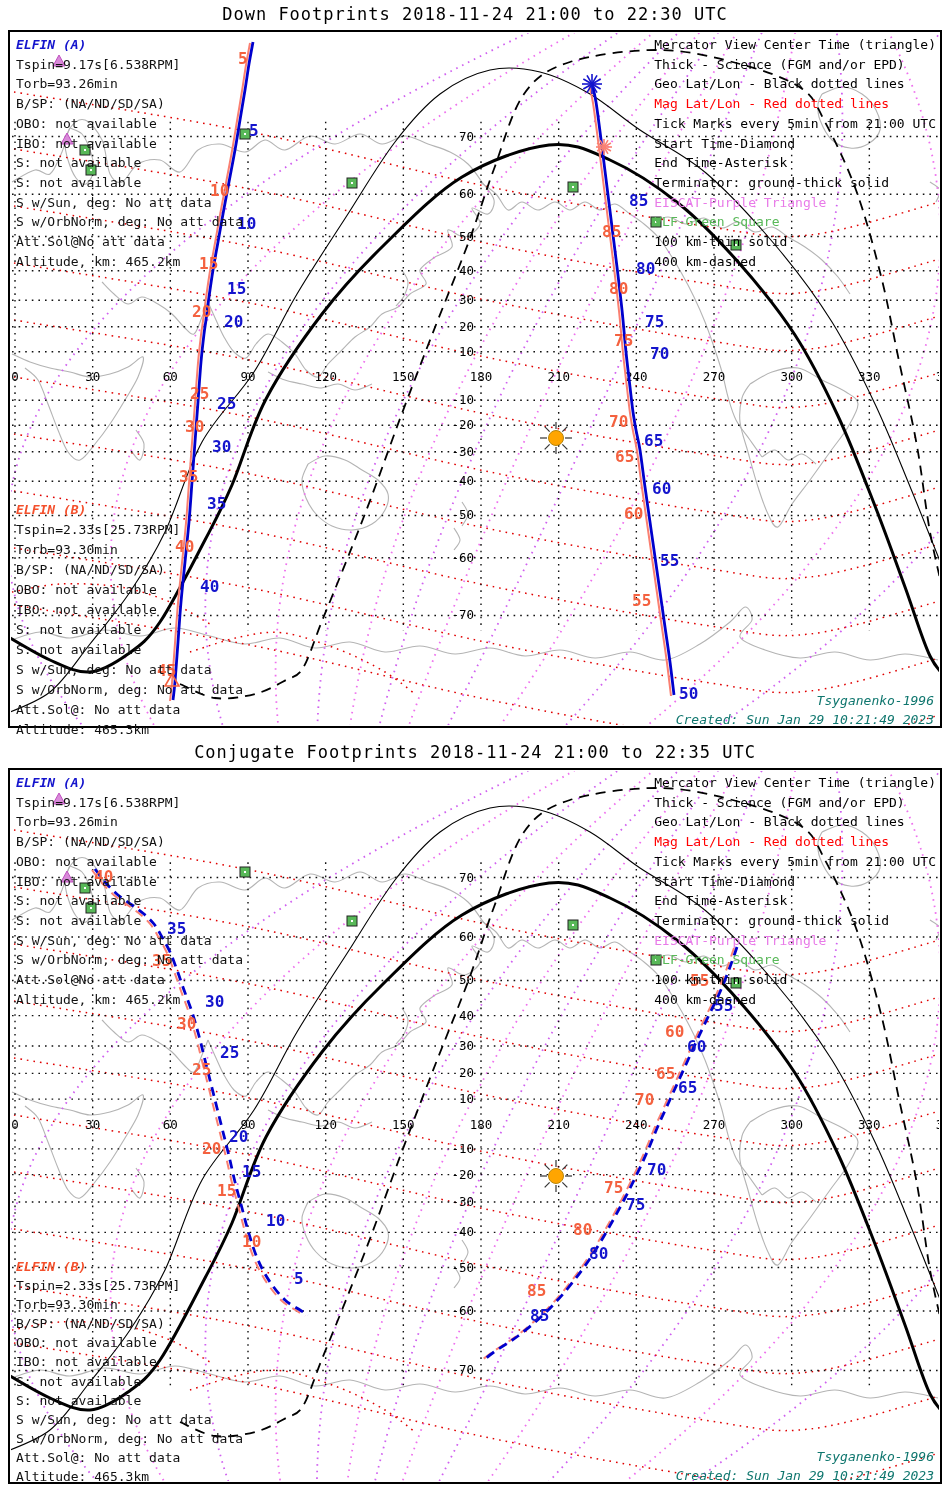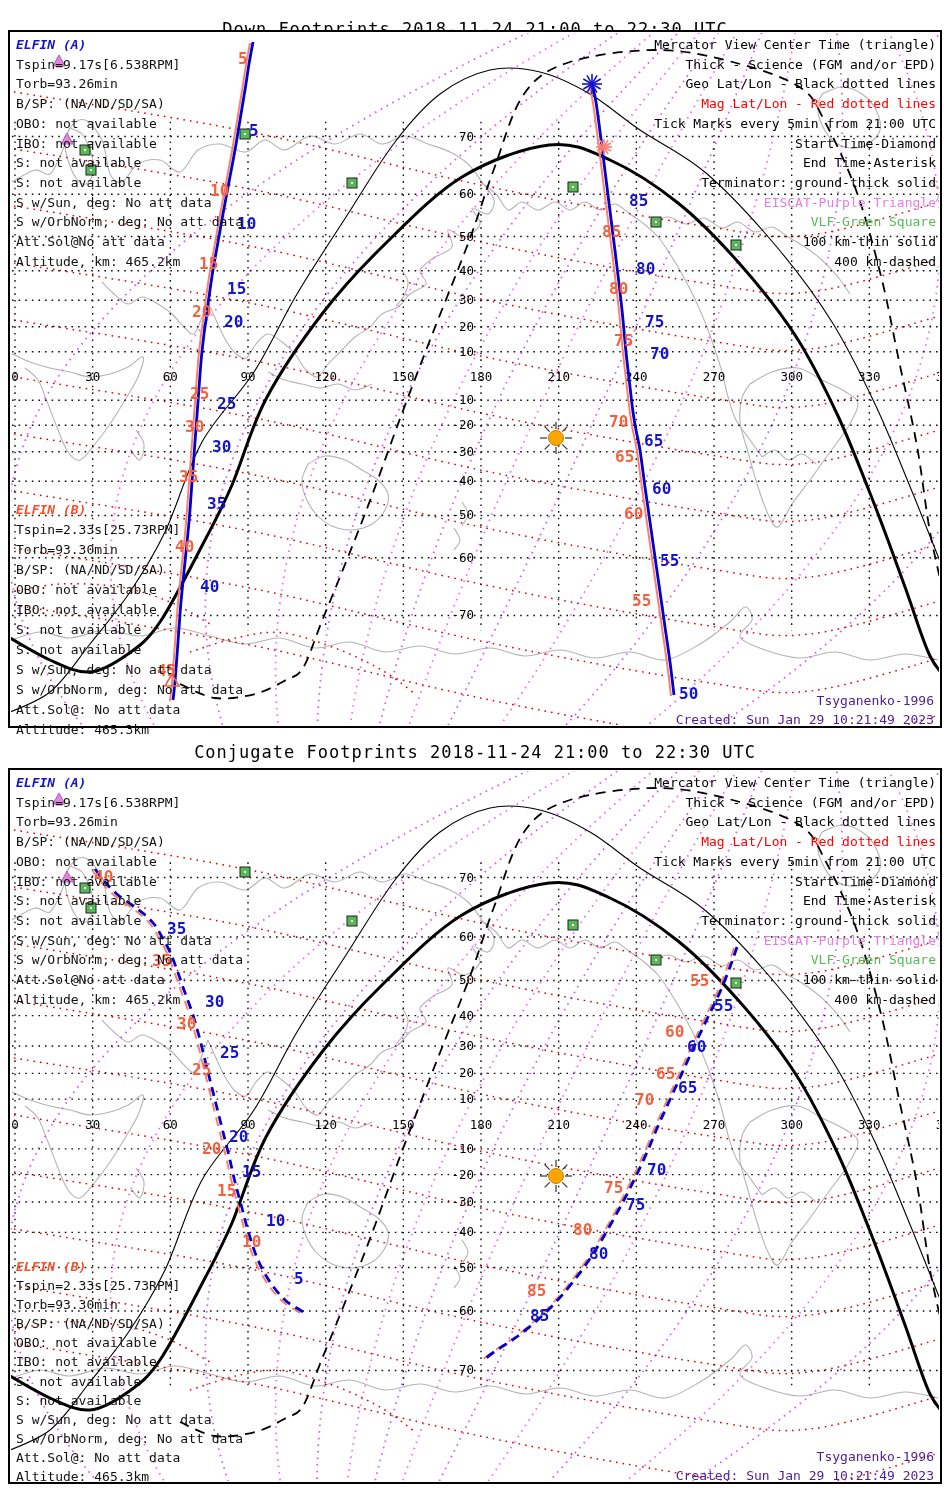--- a/index.html
+++ b/index.html
@@ -4,27 +4,27 @@
 <style>
   html,body{margin:0;padding:0;background:#fff;}
   #stage{position:relative;width:950px;height:1500px;background:#fff;overflow:hidden;
          font-family:"DejaVu Sans Mono",monospace;}
   .ptitle{position:absolute;left:0;width:950px;text-align:center;font-size:17px;
           letter-spacing:1px;color:#000;white-space:pre;}
   .panel{position:absolute;left:8px;width:934px;border:2px solid #000;box-sizing:border-box;background:#fff;}
   .panel svg{position:absolute;left:0;top:0;}
   .tblock{position:absolute;font-size:13px;line-height:19.7px;white-space:pre;color:#111;}
   .tblock .hdr{font-weight:bold;font-style:italic;}
-  .legend{position:absolute;right:4px;text-align:right;font-size:13px;line-height:19.7px;white-space:pre;}
-  .credits{position:absolute;right:6px;font-size:13px;white-space:pre;color:#4c1d95;}
+  .legend{position:absolute;right:4px;font-size:13px;line-height:19.7px;white-space:pre;}
+  .credits{position:absolute;right:6px;font-size:13px;white-space:pre;color:#0f766e;font-style:italic;}
 </style>
 </head>
 <body>
 <div id="stage">
-  <div class="ptitle" style="top:19px">Down Footprints 2018-11-24 21:00 to 22:30 UTC</div>
+  <div class="ptitle" style="top:4px">Down Footprints 2018-11-24 21:00 to 22:30 UTC</div>
   <div class="panel" id="panel0" style="top:30px;height:698px">
       <svg width="930" height="694" viewBox="0 0 930 694">
         <defs>
           <clipPath id="clip0">
             <rect x="1" y="1" width="928" height="692"></rect>
           </clipPath>
         </defs>
         <g clip-path="url(#clip0)">
           <path d="M2,150C5.833333333333334,148,18.666666666666668,139.33333333333334,25,138C31.333333333333332,136.66666666666666,35.5,145,40,142C44.5,139,48.666666666666664,127.66666666666667,52,120C55.333333333333336,112.33333333333333,56.166666666666664,101.33333333333333,60,96C63.833333333333336,90.66666666666667,69.66666666666667,86,75,88C80.33333333333333,90,87.83333333333333,99,92,108C96.16666666666667,117,96.66666666666667,135,100,142C103.33333333333333,149,107.33333333333333,151.66666666666666,112,150C116.66666666666667,148.33333333333334,121.66666666666667,135.66666666666666,128,132C134.33333333333334,128.33333333333334,143,126.66666666666667,150,128C157,129.33333333333334,163.66666666666666,141.66666666666666,170,140C176.33333333333334,138.33333333333334,181.33333333333334,122.66666666666667,188,118C194.66666666666666,113.33333333333333,202.16666666666666,111.66666666666667,210,112C217.83333333333334,112.33333333333333,227.5,120.66666666666667,235,120C242.5,119.33333333333333,248.33333333333334,108.33333333333333,255,108C261.6666666666667,107.66666666666667,267.5,118.66666666666667,275,118C282.5,117.33333333333333,291.6666666666667,105,300,104C308.3333333333333,103,316.6666666666667,112.33333333333333,325,112C333.3333333333333,111.66666666666667,342.1666666666667,102,350,102C357.8333333333333,102,364.5,111.66666666666667,372,112C379.5,112.33333333333333,387.3333333333333,104,395,104C402.6666666666667,104,410.5,109.33333333333333,418,112C425.5,114.66666666666667,433.3333333333333,116.66666666666667,440,120C446.6666666666667,123.33333333333333,452.6666666666667,127,458,132C463.3333333333333,137,467.6666666666667,144,472,150C476.3333333333333,156,483,162.66666666666666,484,168C485,173.33333333333334,481.6666666666667,180.66666666666666,478,182C474.3333333333333,183.33333333333334,463.3333333333333,174.33333333333334,462,176C460.6666666666667,177.66666666666666,471.1666666666667,187.16666666666666,470,192C468.8333333333333,196.83333333333334,460.3333333333333,204,455,205C449.6666666666667,206,440.1666666666667,196.33333333333334,438,198C435.8333333333333,199.66666666666666,444.1666666666667,210.5,442,215C439.8333333333333,219.5,427.8333333333333,223.33333333333334,425,225" fill="none" stroke="#b4b4b4" stroke-width="1.1"></path>
           <path d="M60,96C62,97,68.66666666666667,98.33333333333333,72,102C75.33333333333333,105.66666666666667,78,112,80,118C82,124,84.66666666666667,132.33333333333334,84,138C83.33333333333333,143.66666666666666,79,150.66666666666666,76,152C73,153.33333333333334,69,150,66,146C63,142,59.833333333333336,134,58,128C56.166666666666664,122,54.666666666666664,115.33333333333333,55,110C55.333333333333336,104.66666666666667,59.166666666666664,98.33333333333333,60,96" fill="none" stroke="#b4b4b4" stroke-width="1.1"></path>
@@ -207,21 +207,21 @@
             <line x1="600.9282032302755" y1="111" x2="587.0717967697245" y2="119" stroke="#fa8072" stroke-width="1.6"></line>
           </g>
         </g>
       </svg>
       <div class="tblock" style="left: 6px; top: 3px;"><div class="hdr" style="color: rgb(20, 20, 205);">ELFIN (A)</div><div>Tspin=9.17s[6.538RPM]</div><div>Torb=93.26min</div><div>B/SP: (NA/ND/SD/SA)</div><div>OBO: not available</div><div>IBO: not available</div><div>S: not available</div><div>S: not available</div><div>S w/Sun, deg: No att data</div><div>S w/OrbNorm, deg: No att data</div><div>Att.Sol@No att data</div><div>Altitude, km: 465.2km</div></div>
       <div class="tblock" style="left: 6px; top: 468px; line-height: 20px;"><div class="hdr" style="color: rgb(244, 80, 44);">ELFIN (B)</div><div>Tspin=2.33s[25.73RPM]</div><div>Torb=93.30min</div><div>B/SP: (NA/ND/SD/SA)</div><div>OBO: not available</div><div>IBO: not available</div><div>S: not available</div><div>S: not available</div><div>S w/Sun, deg: No att data</div><div>S w/OrbNorm, deg: No att data</div><div>Att.Sol@: No att data</div><div>Altitude: 465.3km</div></div>
       <div class="legend" style="top: 3px;"><div style="color: rgb(0, 0, 0);">Mercator View Center Time (triangle)</div><div style="color: rgb(0, 0, 0);">Thick - Science (FGM and/or EPD)</div><div style="color: rgb(0, 0, 0);">Geo Lat/Lon - Black dotted lines</div><div style="color: rgb(255, 0, 0);">Mag Lat/Lon - Red dotted lines</div><div style="color: rgb(0, 0, 0);">Tick Marks every 5min from 21:00 UTC</div><div style="color: rgb(0, 0, 0);">Start Time-Diamond</div><div style="color: rgb(0, 0, 0);">End Time-Asterisk</div><div style="color: rgb(0, 0, 0);">Terminator: ground-thick solid</div><div style="color: rgb(232, 122, 232);">EISCAT-Purple Triangle</div><div style="color: rgb(88, 184, 88);">VLF-Green Square</div><div style="color: rgb(0, 0, 0);">100 km-thin solid</div><div style="color: rgb(0, 0, 0);">400 km-dashed</div></div>
       <div class="credits" style="top: 661px;">Tsyganenko-1996</div>
       <div class="credits" style="top: 680px;">Created: Sun Jan 29 10:21:49 2023</div>
     </div>
-  <div class="ptitle" style="top:742px">Conjugate Footprints 2018-11-24 21:00 to 22:30 UTC</div>
+  <div class="ptitle" style="top:742px">Conjugate Footprints 2018-11-24 21:00 to 22:35 UTC</div>
   <div class="panel" id="panel1" style="top:768px;height:716px">
       <svg width="930" height="712" viewBox="0 0 930 712">
         <defs>
           <clipPath id="clip1">
             <rect x="1" y="1" width="928" height="710"></rect>
           </clipPath>
         </defs>
         <g clip-path="url(#clip1)">
           <path d="M2,150C5.833333333333334,148,18.666666666666668,139.33333333333334,25,138C31.333333333333332,136.66666666666666,35.5,145,40,142C44.5,139,48.666666666666664,127.66666666666667,52,120C55.333333333333336,112.33333333333333,56.166666666666664,101.33333333333333,60,96C63.833333333333336,90.66666666666667,69.66666666666667,86,75,88C80.33333333333333,90,87.83333333333333,99,92,108C96.16666666666667,117,96.66666666666667,135,100,142C103.33333333333333,149,107.33333333333333,151.66666666666666,112,150C116.66666666666667,148.33333333333334,121.66666666666667,135.66666666666666,128,132C134.33333333333334,128.33333333333334,143,126.66666666666667,150,128C157,129.33333333333334,163.66666666666666,141.66666666666666,170,140C176.33333333333334,138.33333333333334,181.33333333333334,122.66666666666667,188,118C194.66666666666666,113.33333333333333,202.16666666666666,111.66666666666667,210,112C217.83333333333334,112.33333333333333,227.5,120.66666666666667,235,120C242.5,119.33333333333333,248.33333333333334,108.33333333333333,255,108C261.6666666666667,107.66666666666667,267.5,118.66666666666667,275,118C282.5,117.33333333333333,291.6666666666667,105,300,104C308.3333333333333,103,316.6666666666667,112.33333333333333,325,112C333.3333333333333,111.66666666666667,342.1666666666667,102,350,102C357.8333333333333,102,364.5,111.66666666666667,372,112C379.5,112.33333333333333,387.3333333333333,104,395,104C402.6666666666667,104,410.5,109.33333333333333,418,112C425.5,114.66666666666667,433.3333333333333,116.66666666666667,440,120C446.6666666666667,123.33333333333333,452.6666666666667,127,458,132C463.3333333333333,137,467.6666666666667,144,472,150C476.3333333333333,156,483,162.66666666666666,484,168C485,173.33333333333334,481.6666666666667,180.66666666666666,478,182C474.3333333333333,183.33333333333334,463.3333333333333,174.33333333333334,462,176C460.6666666666667,177.66666666666666,471.1666666666667,187.16666666666666,470,192C468.8333333333333,196.83333333333334,460.3333333333333,204,455,205C449.6666666666667,206,440.1666666666667,196.33333333333334,438,198C435.8333333333333,199.66666666666666,444.1666666666667,210.5,442,215C439.8333333333333,219.5,427.8333333333333,223.33333333333334,425,225" fill="none" stroke="#b4b4b4" stroke-width="1.1"></path>
           <path d="M60,96C62,97,68.66666666666667,98.33333333333333,72,102C75.33333333333333,105.66666666666667,78,112,80,118C82,124,84.66666666666667,132.33333333333334,84,138C83.33333333333333,143.66666666666666,79,150.66666666666666,76,152C73,153.33333333333334,69,150,66,146C63,142,59.833333333333336,134,58,128C56.166666666666664,122,54.666666666666664,115.33333333333333,55,110C55.333333333333336,104.66666666666667,59.166666666666664,98.33333333333333,60,96" fill="none" stroke="#b4b4b4" stroke-width="1.1"></path>

